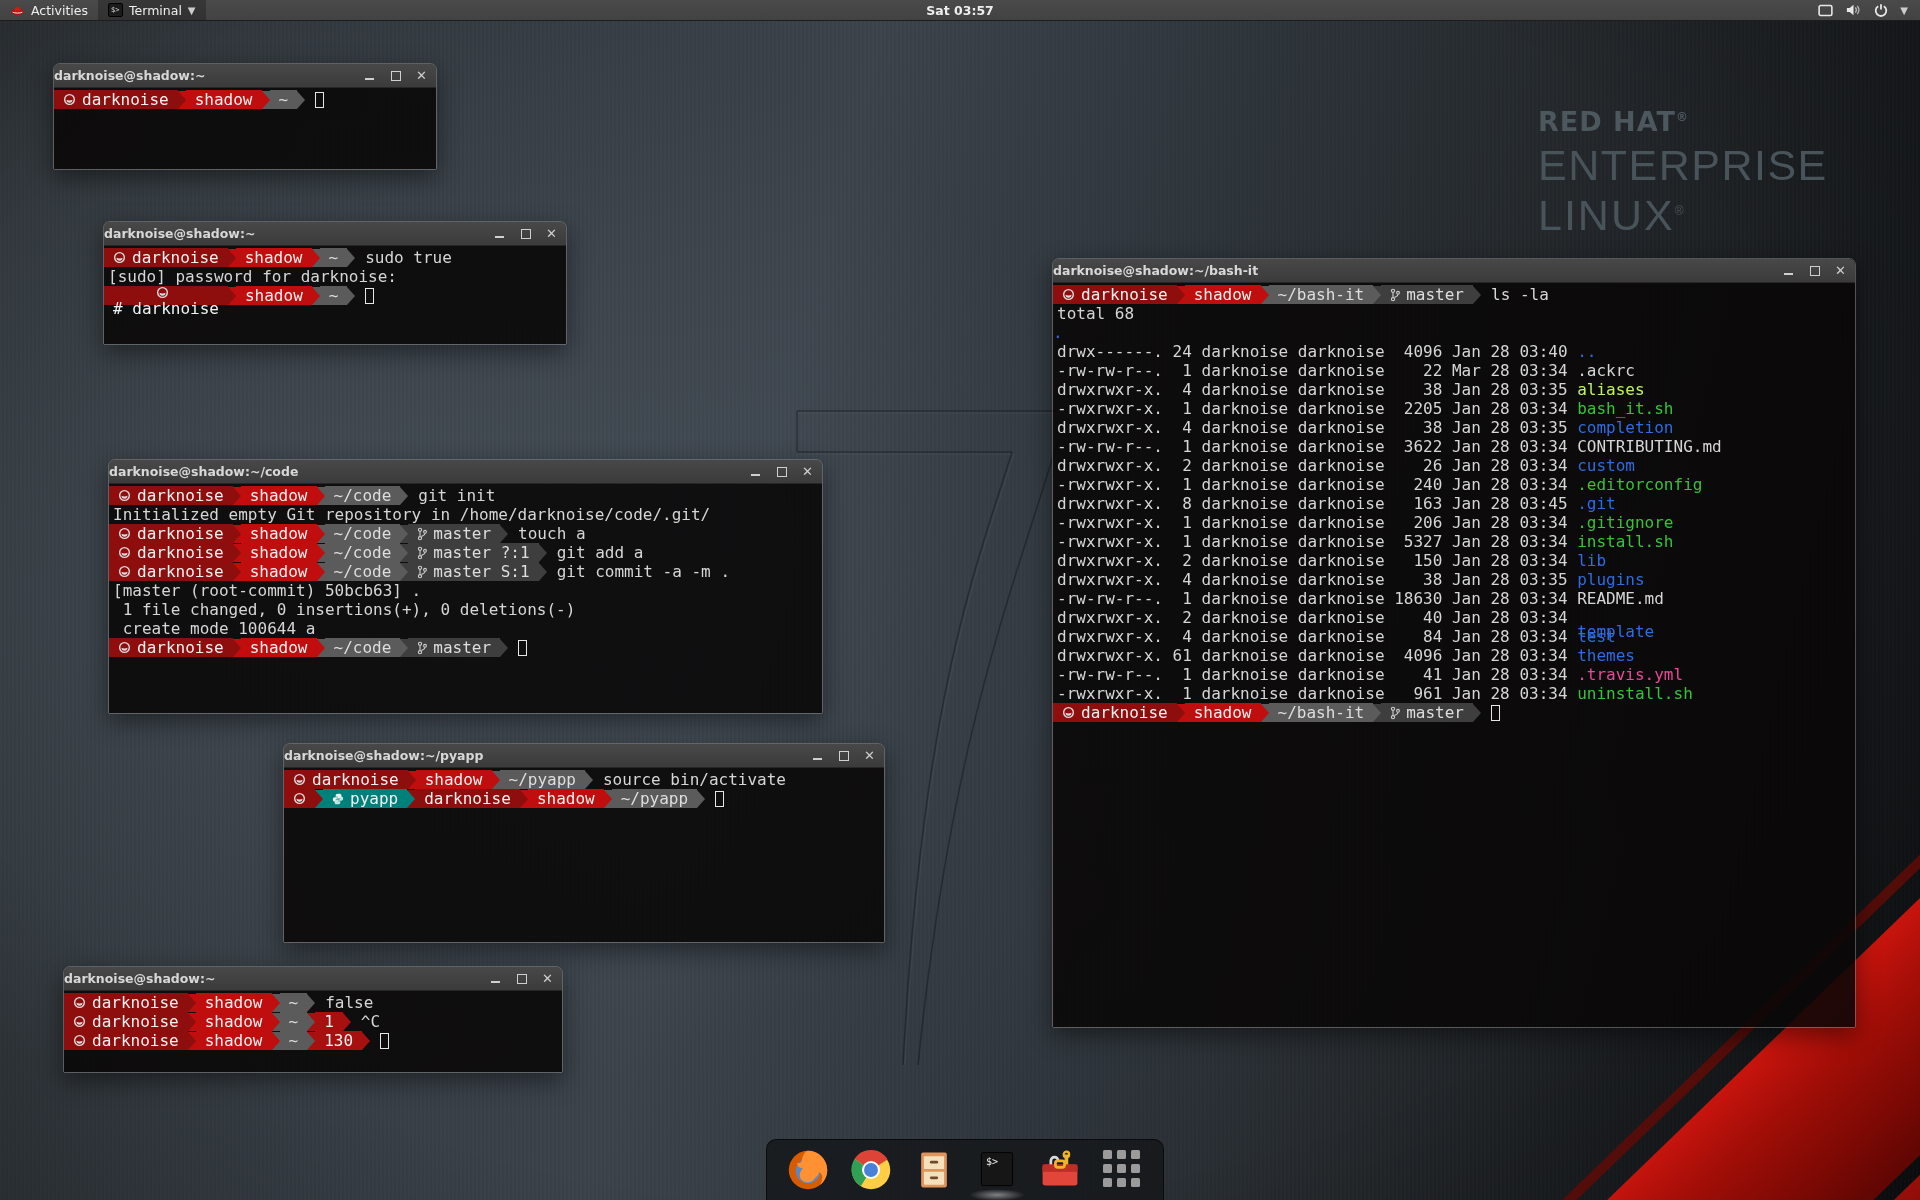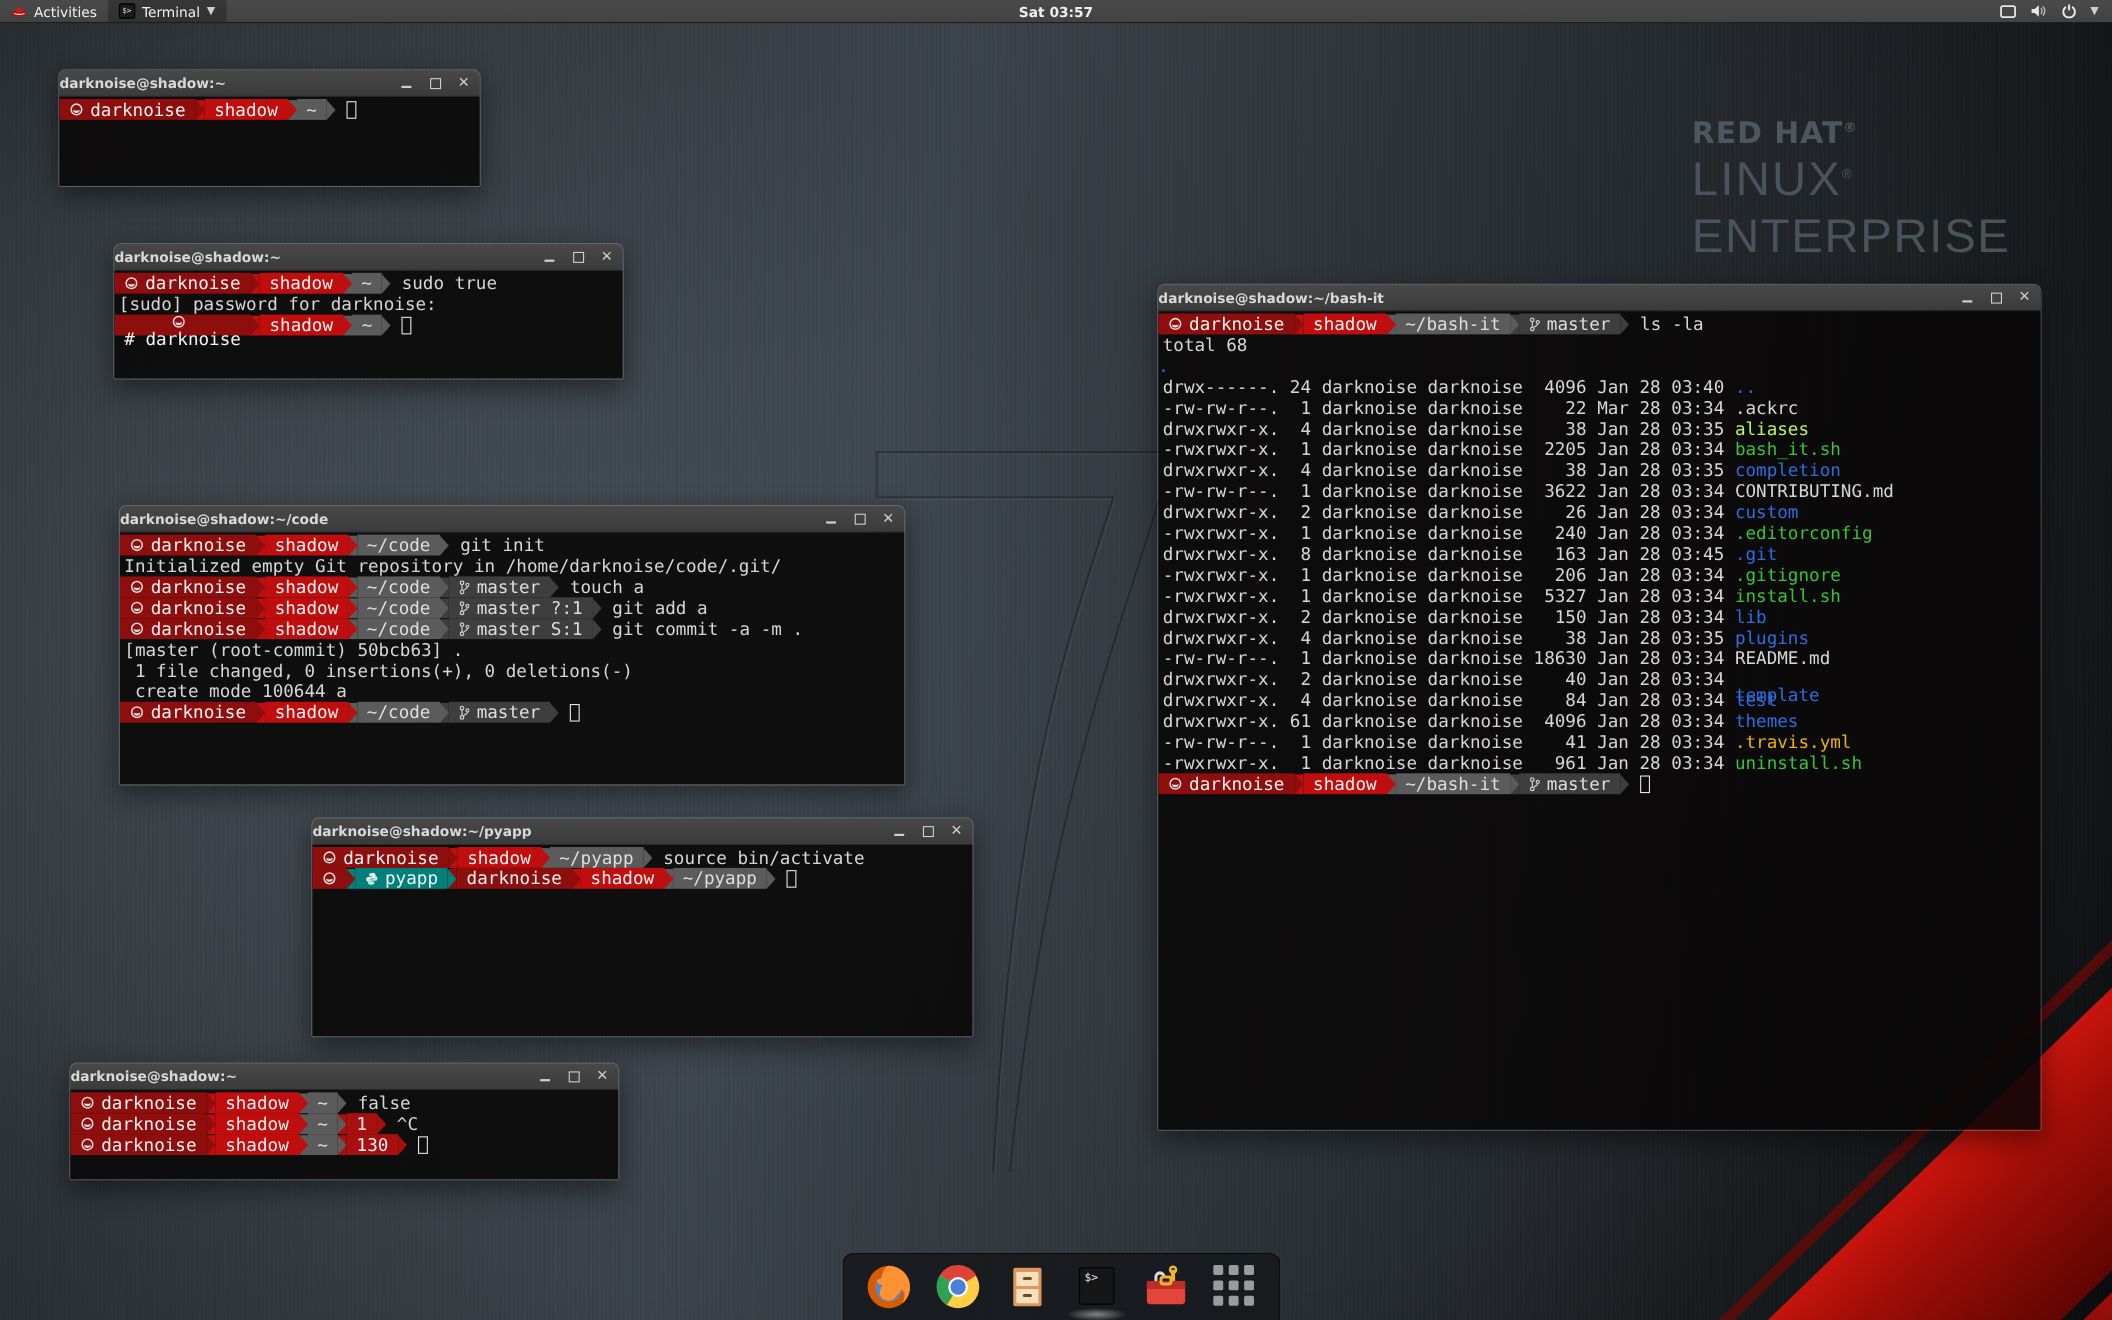--- a/index.html
+++ b/index.html
@@ -109,22 +109,22 @@
 </svg>
 <div id="wp-stripes">
   <div class="stripe stripe-edge"></div>
   <div class="stripe stripe-main"></div>
   <div class="stripe stripe-corner"></div>
 </div>
 <div id="wp-vignette"></div>
 
 <div id="branding">
   <div id="brand1"><span>RED HAT</span><span class="reg">®</span></div>
+  <div id="brand2">ENTERPRISE</div>
   <div id="brand3"><span>LINUX</span><span class="reg">®</span></div>
-  <div id="brand2">ENTERPRISE</div>
 </div>
 
 <div id="topbar">
   <div class="tb-left">
     <div class="tb-item">
       <span class="tb-ico">
         <svg width="15" height="12" viewBox="0 0 16 12">
             <ellipse cx="8" cy="8.2" rx="6.8" ry="3" fill="#b50d0d"></ellipse>
             <path d="M4.6 7.6C4.6 5 5.9 2.6 8 2.6s3.4 2.1 3.4 4.6" fill="#d11a10"></path>
             <path d="M2.8 8.3c2 1.3 8.4 1.3 10.4 0" stroke="#fff" stroke-width="1" fill="none"></path>
@@ -332,21 +332,21 @@
       <div class="line"><span class="out">-rwxrwxr-x.  1 darknoise darknoise   240 Jan 28 03:34 </span><span class="lsname exec" style="color: rgb(54, 196, 54);">.editorconfig</span></div>
       <div class="line"><span class="out">drwxrwxr-x.  8 darknoise darknoise   163 Jan 28 03:45 </span><span class="lsname dir" style="color: rgb(46, 108, 224);">.git</span></div>
       <div class="line"><span class="out">-rwxrwxr-x.  1 darknoise darknoise   206 Jan 28 03:34 </span><span class="lsname exec" style="color: rgb(54, 196, 54);">.gitignore</span></div>
       <div class="line"><span class="out">-rwxrwxr-x.  1 darknoise darknoise  5327 Jan 28 03:34 </span><span class="lsname exec" style="color: rgb(54, 196, 54);">install.sh</span></div>
       <div class="line"><span class="out">drwxrwxr-x.  2 darknoise darknoise   150 Jan 28 03:34 </span><span class="lsname dir" style="color: rgb(46, 108, 224);">lib</span></div>
       <div class="line"><span class="out">drwxrwxr-x.  4 darknoise darknoise    38 Jan 28 03:35 </span><span class="lsname dir" style="color: rgb(46, 108, 224);">plugins</span></div>
       <div class="line"><span class="out">-rw-rw-r--.  1 darknoise darknoise 18630 Jan 28 03:34 </span><span class="lsname plain" style="color: rgb(214, 214, 214);">README.md</span></div>
       <div class="line"><span class="out">drwxrwxr-x.  2 darknoise darknoise    40 Jan 28 03:34 </span><span class="lsname dir" style="color: rgb(46, 108, 224); margin-top: 28px;">template</span></div>
       <div class="line"><span class="out">drwxrwxr-x.  4 darknoise darknoise    84 Jan 28 03:34 </span><span class="lsname dir" style="color: rgb(46, 108, 224);">test</span></div>
       <div class="line"><span class="out">drwxrwxr-x. 61 darknoise darknoise  4096 Jan 28 03:34 </span><span class="lsname dir" style="color: rgb(46, 108, 224);">themes</span></div>
-      <div class="line"><span class="out">-rw-rw-r--.  1 darknoise darknoise    41 Jan 28 03:34 </span><span class="lsname plain" style="color: #eab308;">.travis.yml</span></div>
+      <div class="line"><span class="out">-rw-rw-r--.  1 darknoise darknoise    41 Jan 28 03:34 </span><span class="lsname plain" style="color: #ec4899;">.travis.yml</span></div>
       <div class="line"><span class="out">-rwxrwxr-x.  1 darknoise darknoise   961 Jan 28 03:34 </span><span class="lsname exec" style="color: rgb(54, 196, 54);">uninstall.sh</span></div>
       <div class="line"><span class="seg" style="background: rgb(142, 14, 14);"><span class="sicon"><svg width="13" height="13" viewBox="0 0 14 14">
               <circle cx="7" cy="7" r="5.2" fill="none" stroke="#dcdcdc" stroke-width="1.5"></circle>
               <path d="M3.8 7.2a3.2 3.2 0 0 0 6.4 0c-1.6 1.1-4.8 1.1-6.4 0z" fill="#dcdcdc"></path>
             </svg></span><span>darknoise</span></span><span class="sep" style="border-left-color: rgb(142, 14, 14); border-top-color: rgb(192, 13, 13); border-bottom-color: rgb(192, 13, 13);"></span><span class="seg" style="background: rgb(192, 13, 13);"><span>shadow</span></span><span class="sep" style="border-left-color: rgb(192, 13, 13); border-top-color: rgb(91, 91, 91); border-bottom-color: rgb(91, 91, 91);"></span><span class="seg" style="background: rgb(91, 91, 91); color: rgb(222, 222, 222);"><span>~/bash-it</span></span><span class="sep" style="border-left-color: rgb(91, 91, 91); border-top-color: rgb(62, 62, 62); border-bottom-color: rgb(62, 62, 62);"></span><span class="seg" style="background: rgb(62, 62, 62); color: rgb(222, 222, 222);"><span class="sicon"><svg width="10" height="14" viewBox="0 0 10 14">
               <circle cx="3" cy="2.8" r="1.6" fill="none" stroke="#cfcfcf" stroke-width="1.1"></circle>
               <circle cx="3" cy="11.2" r="1.6" fill="none" stroke="#cfcfcf" stroke-width="1.1"></circle>
               <circle cx="8" cy="4.8" r="1.4" fill="none" stroke="#cfcfcf" stroke-width="1.1"></circle>
               <path d="M3 4.4v5.2 M8 6.2c0 2-2.2 2.4-3.6 3.2" stroke="#cfcfcf" stroke-width="1.1" fill="none"></path>
             </svg></span><span>master</span></span><span class="sep" style="border-left-color: rgb(62, 62, 62);"></span><span class="cursor"></span></div>

